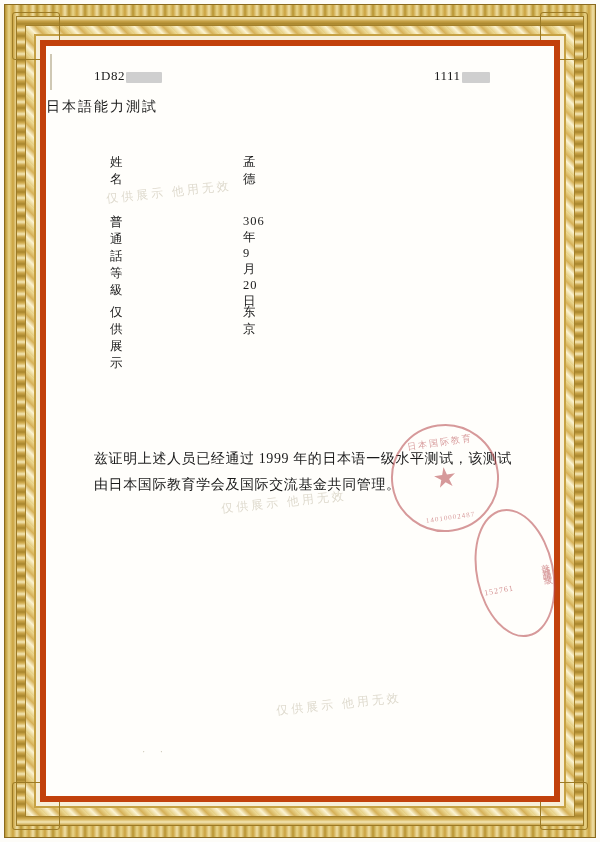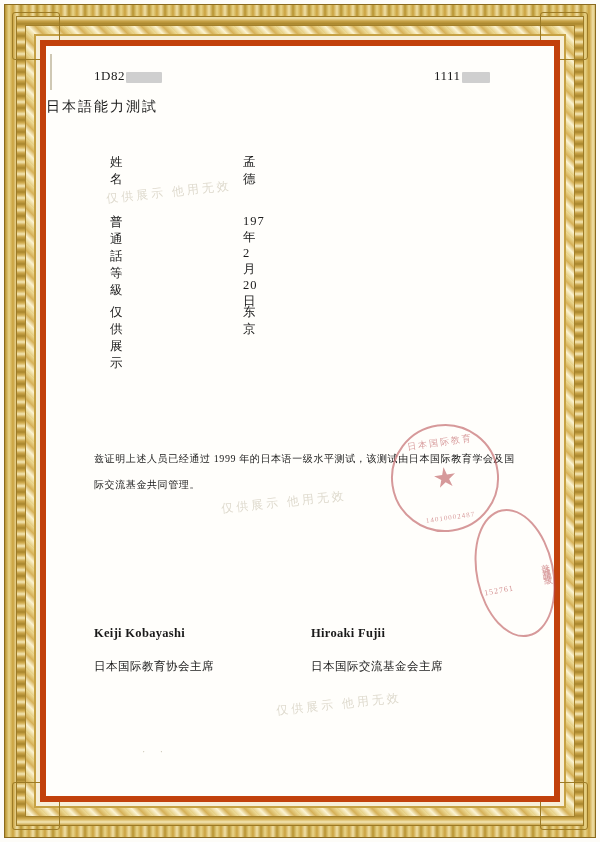--- a/index.html
+++ b/index.html
@@ -134,21 +134,21 @@
   .field-value { position: absolute; left: 165px; margin-left: 32px; }
 
   .row-name { top: 108px; }
   .row-birth { top: 168px; }
   .row-place { top: 258px; }
 
   .body-text {
     position: absolute;
     left: 48px; top: 400px;
     width: 430px;
-    font-size: 10px;
+    font-size: 14px;
     line-height: 26px;
     letter-spacing: 0.6px;
   }
 
   .date-line {
     position: absolute;
     left: 310px; top: 498px;
     font-size: 12.5px;
     letter-spacing: 1px;
   }
@@ -293,40 +293,32 @@
 
       <div class="title">日本語能力測試</div>
 
       <div class="field row-name">
         <span class="field-label">姓名</span>
         <span class="field-value">孟德</span>
       </div>
 
       <div class="field row-birth">
         <span class="field-label">普通話等級</span>
-        <span class="field-value">197 年 2 月 20 日</span>
+        <span class="field-value">306 年 9 月 20 日</span>
       </div>
 
       <div class="field row-place">
         <span class="field-label">仅供展示</span>
         <span class="field-value">东京</span>
       </div>
 
       <div class="body-text">兹证明上述人员已经通过 1999 年的日本语一级水平测试，该测试由日本国际教育学会及国际交流基金共同管理。</div>
 
 
-      <div class="sig sig-left">
-        <div class="sig-name">Keiji Kobayashi</div>
-        <div class="sig-title">日本国际教育协会主席</div>
-      </div>
-
-      <div class="sig sig-right">
-        <div class="sig-name">Hiroaki Fujii</div>
-        <div class="sig-title">日本国际交流基金会主席</div>
-      </div>
+
 
       <div class="stamp stamp-round">
         <div class="stamp-text-arc stamp-top">日本国际教育</div>
         <div class="stamp-text-arc stamp-bottom">14010002487</div>
       </div>
 
       <div class="stamp stamp-oval">
         <div class="ov-text">普通話等級</div>
       </div>
       <div class="stamp-num">152761</div>

